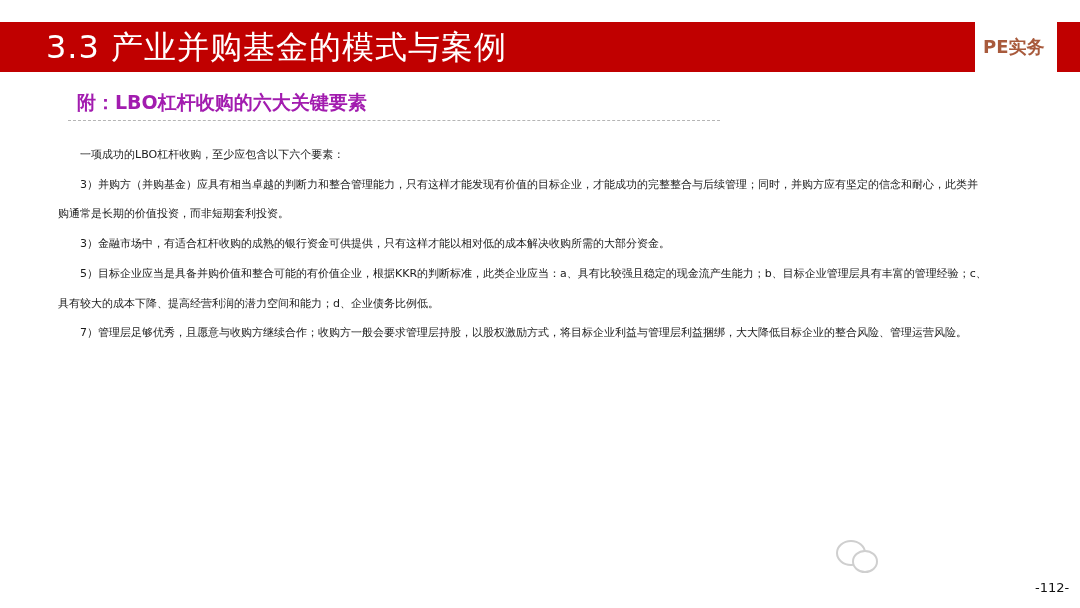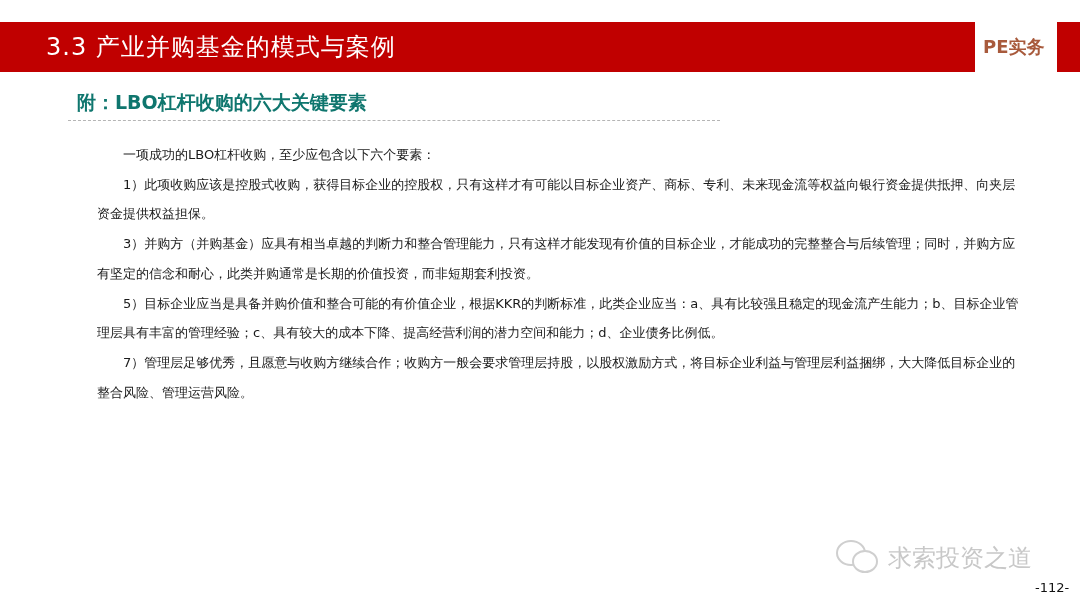--- a/index.html
+++ b/index.html
@@ -22,21 +22,21 @@
       height: 50px;
       background: #c00000;
     }
     .title-text {
       position: absolute;
       left: 46px;
       top: 22px;
       height: 50px;
       line-height: 50px;
       color: #ffffff;
-      font-size: 24px;
+      font-size: 32px;
       letter-spacing: 1px;
       white-space: nowrap;
     }
     .brand-tag {
       position: absolute;
       left: 983px;
       top: 22px;
       height: 50px;
       line-height: 50px;
       color: #a85a3c;
@@ -52,40 +52,39 @@
       width: 23px;
       height: 50px;
       background: #c00000;
     }
     .section-heading {
       position: absolute;
       left: 77px;
       top: 90px;
       font-size: 19px;
       font-weight: bold;
-      color: #0f766e;
+      color: #a21caf;
       white-space: nowrap;
     }
     .section-divider {
       position: absolute;
       left: 68px;
       top: 120px;
       width: 652px;
       height: 0;
       border-top: 1px dashed #b5b5b5;
     }
     .body-text {
       position: absolute;
       left: 58px;
       top: 140px;
       width: 930px;
-      font-size: 13px;
+      font-size: 11px;
       line-height: 29.7px;
       color: #1a1a1a;
-      margin-left: 39px;
     }
     .body-text p {
       margin: 0;
       text-indent: 2em;
     }
     .watermark {
       position: absolute;
       left: 836px;
       top: 540px;
       display: flex;
@@ -134,27 +133,26 @@
 <div class="title-bar"></div>
 <div class="title-text">3.3 产业并购基金的模式与案例</div>
 <div class="brand-tag">PE实务</div>
 <div class="right-block"></div>
 
 <div class="section-heading">附：LBO杠杆收购的六大关键要素</div>
 <div class="section-divider"></div>
 
 <div class="body-text">
   <p>一项成功的LBO杠杆收购，至少应包含以下六个要素：</p>
-  <p>1）此项收购应该是控股式收购，获得目标企业的控股权，只有这样才有可能以目标企业资产、商标、专利、未来现金流等权益向银行资金提供抵押、向夹层资金提供权益担保。</p>
   <p>3）并购方（并购基金）应具有相当卓越的判断力和整合管理能力，只有这样才能发现有价值的目标企业，才能成功的完整整合与后续管理；同时，并购方应有坚定的信念和耐心，此类并购通常是长期的价值投资，而非短期套利投资。</p>
+  <p>3）金融市场中，有适合杠杆收购的成熟的银行资金可供提供，只有这样才能以相对低的成本解决收购所需的大部分资金。</p>
   <p>5）目标企业应当是具备并购价值和整合可能的有价值企业，根据KKR的判断标准，此类企业应当：a、具有比较强且稳定的现金流产生能力；b、目标企业管理层具有丰富的管理经验；c、具有较大的成本下降、提高经营利润的潜力空间和能力；d、企业债务比例低。</p>
   <p>7）管理层足够优秀，且愿意与收购方继续合作；收购方一般会要求管理层持股，以股权激励方式，将目标企业利益与管理层利益捆绑，大大降低目标企业的整合风险、管理运营风险。</p>
 </div>
 
 <div class="watermark">
   <span class="wechat-icon">
     <span class="bubble big"></span>
     <span class="bubble small"></span>
   </span>
-  <span>求索投资之道</span>
 </div>
 
 <div class="page-number">-112-</div>
 
 </body></html>

